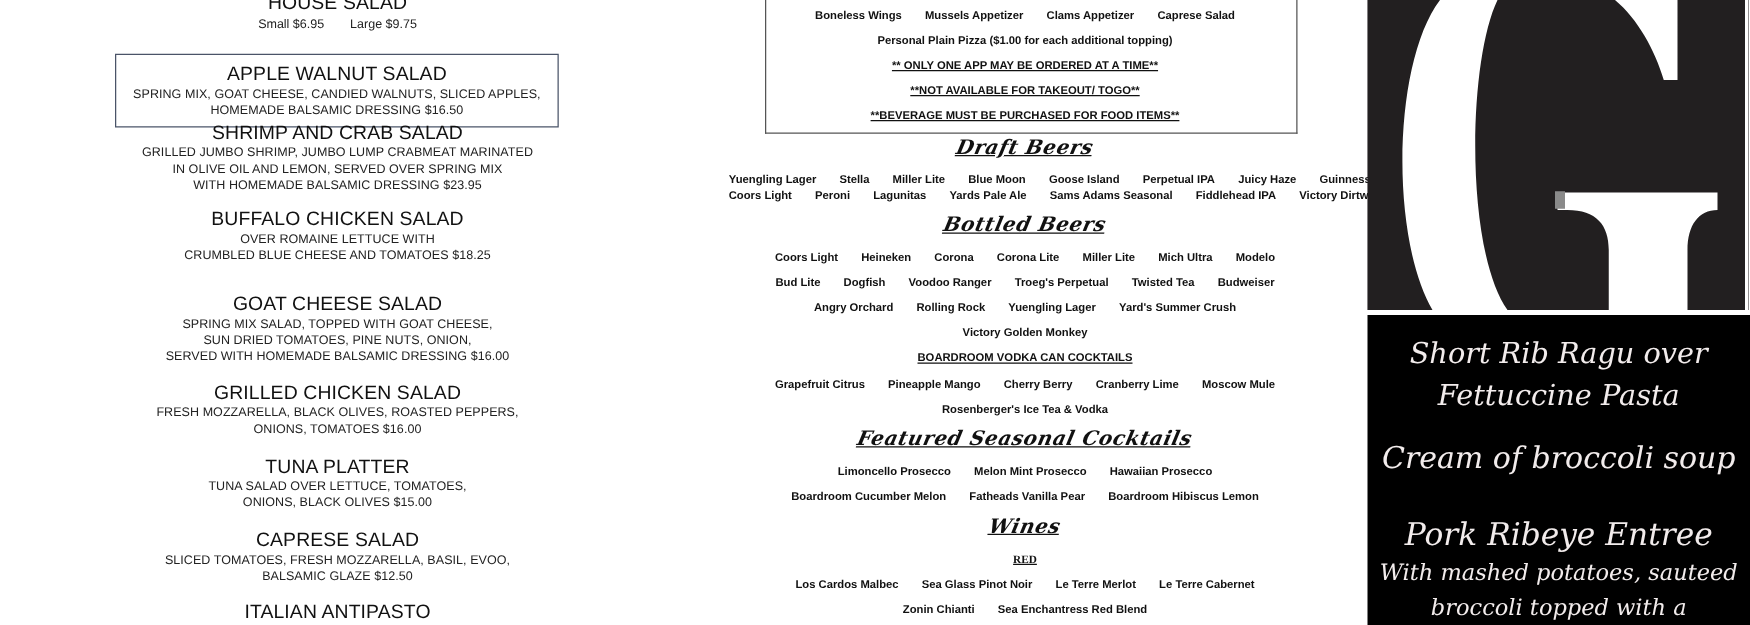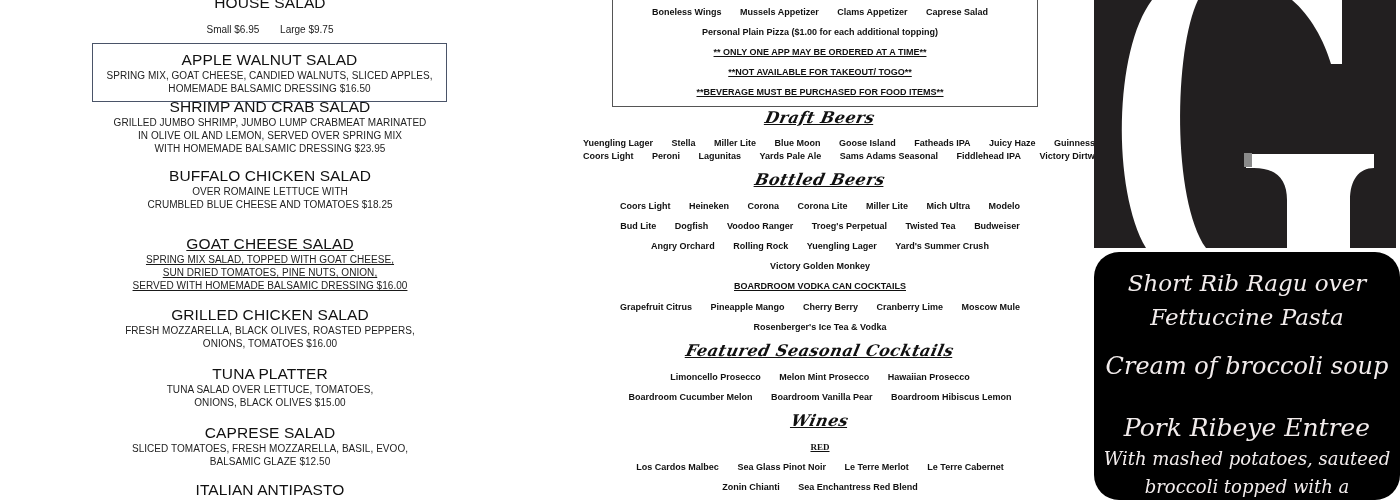--- a/index.html
+++ b/index.html
@@ -18,30 +18,30 @@
   
   .drinks { position: absolute; left: 575px; top: 0; width: 490px; height: 492px; }
   .app-box { position: absolute; left: 37px; top: -2px; width: 426px; height: 109px; border: 1.2px solid #555; border-top: none; }
   .line { position: absolute; left: 0; width: 490px; text-align: center; font-size: 9px; font-weight: bold; color: #111; white-space: nowrap; }
   .line span { display: inline-block; margin: 0 8px; }
   .u { text-decoration: underline; }
   .script { position: absolute; left: 0; width: 490px; text-align: center; font-family: "DejaVu Serif", serif; font-style: italic; font-weight: bold; font-size: 16px; color: #111; text-decoration: underline; letter-spacing: 0.5px; transform: skewX(-12deg); }
 
   
   .g-panel { position: absolute; left: 1094px; top: 0; width: 305px; height: 248px; background: #221f20; overflow: hidden; }
-  .chalk { position: absolute; left: 1094px; top: 252px; width: 306px; height: 248px; background: #000; overflow: hidden; border-radius: 25px; }
+  .chalk { position: absolute; left: 1094px; top: 252px; width: 306px; height: 248px; background: #000; overflow: hidden; }
   .chalk .t { position: absolute; left: 0; width: 306px; text-align: center; color: #f2ecec; font-family: "DejaVu Serif", serif; font-style: italic; white-space: nowrap; }
 </style>
 </head>
 <body>
 
 <div class="salads">
   <div class="salad" style="top:-6px;">
     <div class="name">HOUSE SALAD</div>
-    <div class="house-price" style="margin-top:12px;">
+    <div class="house-price" style="margin-top:2px;">
       <span>Small $6.95</span>
       <span>Large $9.75</span>
     </div>
   </div>
 
   <div class="salad boxed" style="top:43px;">
     <div class="name">APPLE WALNUT SALAD</div>
     <div class="desc">SPRING MIX, GOAT CHEESE, CANDIED WALNUTS, SLICED APPLES,</div>
     <div class="desc">HOMEMADE BALSAMIC DRESSING $16.50</div>
   </div>
@@ -52,21 +52,21 @@
     <div class="desc">IN OLIVE OIL AND LEMON, SERVED OVER SPRING MIX</div>
     <div class="desc">WITH HOMEMADE BALSAMIC DRESSING $23.95</div>
   </div>
 
   <div class="salad" style="top:167px;">
     <div class="name">BUFFALO CHICKEN SALAD</div>
     <div class="desc">OVER ROMAINE LETTUCE WITH</div>
     <div class="desc">CRUMBLED BLUE CHEESE AND TOMATOES $18.25</div>
   </div>
 
-  <div class="salad" style="top:235px;text-decoration:underline;">
+  <div class="salad" style="top:235px;">
     <div class="name">GOAT CHEESE SALAD</div>
     <div class="desc">SPRING MIX SALAD, TOPPED WITH GOAT CHEESE,</div>
     <div class="desc">SUN DRIED TOMATOES, PINE NUTS, ONION,</div>
     <div class="desc">SERVED WITH HOMEMADE BALSAMIC DRESSING $16.00</div>
   </div>
 
   <div class="salad" style="top:306px;">
     <div class="name">GRILLED CHICKEN SALAD</div>
     <div class="desc">FRESH MOZZARELLA, BLACK OLIVES, ROASTED PEPPERS,</div>
     <div class="desc">ONIONS, TOMATOES $16.00</div>
@@ -103,21 +103,21 @@
   <div class="line u" style="top:67px;">**NOT AVAILABLE FOR TAKEOUT/ TOGO**</div>
   <div class="line u" style="top:87px;">**BEVERAGE MUST BE PURCHASED FOR FOOD ITEMS**</div>
 
   <div class="script" style="top:108px;">Draft Beers</div>
   <div class="line" style="top:138px;">
     <span>Yuengling Lager</span>
     <span>Stella</span>
     <span>Miller Lite</span>
     <span>Blue Moon</span>
     <span>Goose Island</span>
-    <span>Fatheads IPA</span>
+    <span>Perpetual IPA</span>
     <span>Juicy Haze</span>
     <span>Guinness</span>
   </div>
   <div class="line" style="top:151px;">
     <span>Coors Light</span>
     <span>Peroni</span>
     <span>Lagunitas</span>
     <span>Yards Pale Ale</span>
     <span>Sams Adams Seasonal</span>
     <span>Fiddlehead IPA</span>
@@ -165,21 +165,21 @@
   </div>
 
   <div class="script" style="top:341px;">Featured Seasonal Cocktails</div>
   <div class="line" style="top:372px;">
     <span>Limoncello Prosecco</span>
     <span>Melon Mint Prosecco</span>
     <span>Hawaiian Prosecco</span>
   </div>
   <div class="line" style="top:392px;">
     <span>Boardroom Cucumber Melon</span>
-    <span>Boardroom Vanilla Pear</span>
+    <span>Fatheads Vanilla Pear</span>
     <span>Boardroom Hibiscus Lemon</span>
   </div>
 
   <div class="script" style="top:411px;">Wines</div>
   <div class="line u" style="top:442px;font-family:Liberation Serif, serif;">RED</div>
   <div class="line" style="top:462px;">
     <span>Los Cardos Malbec</span>
     <span>Sea Glass Pinot Noir</span>
     <span>Le Terre Merlot</span>
     <span>Le Terre Cabernet</span>

